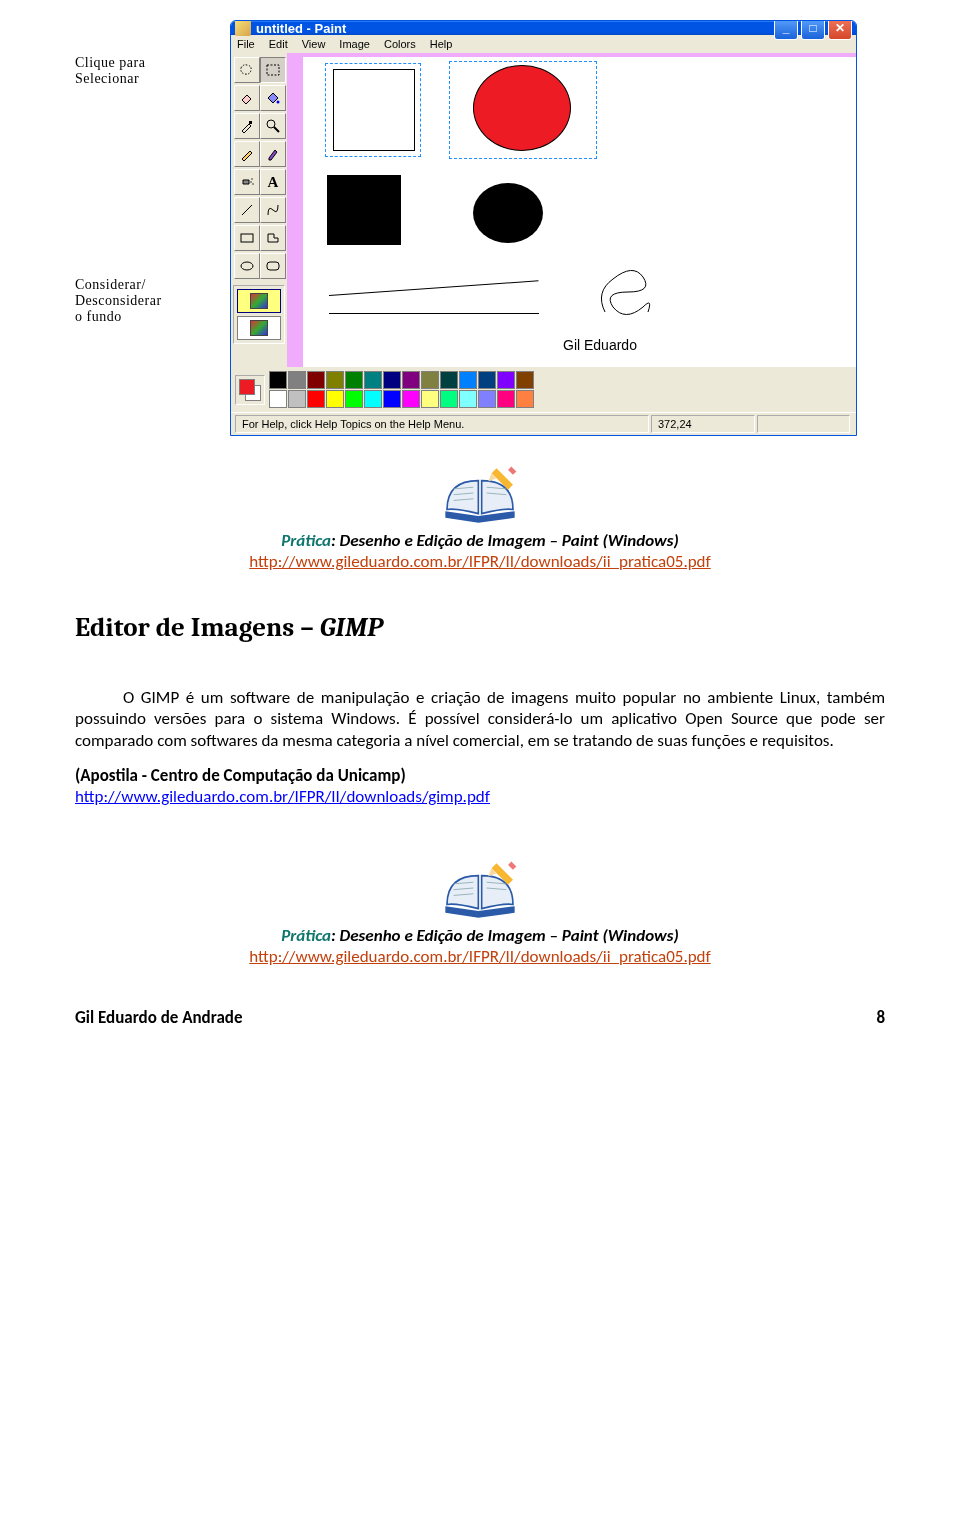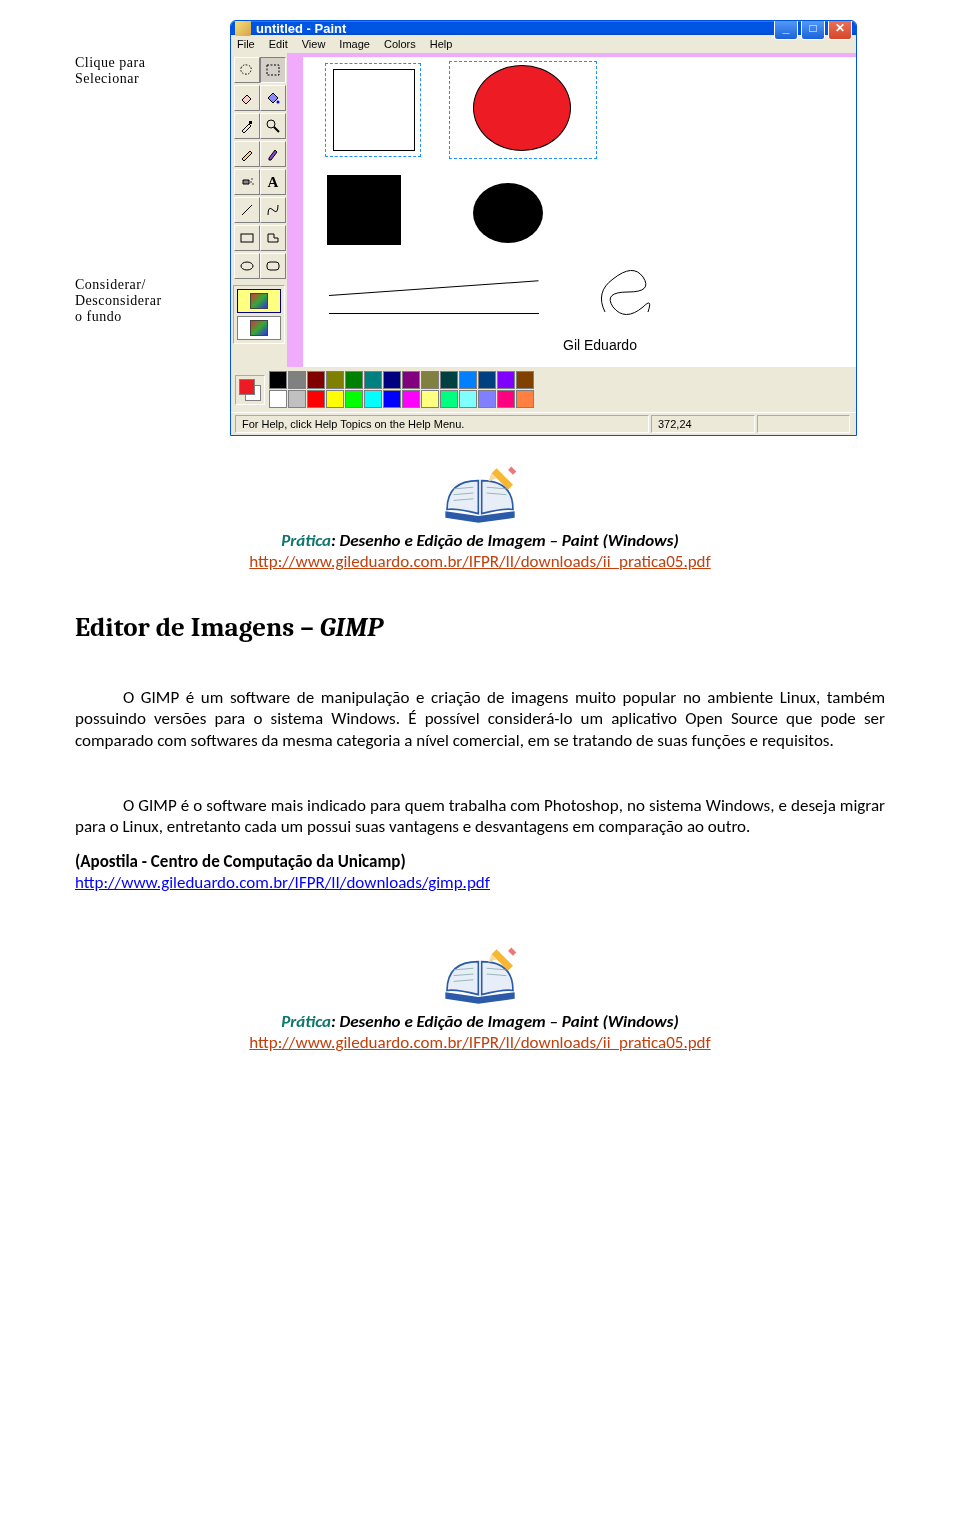--- a/index.html
+++ b/index.html
@@ -467,21 +467,20 @@
   </div>
   <div class="link-line">
     <a href="#">http://www.gileduardo.com.br/IFPR/II/downloads/ii_pratica05.pdf</a>
   </div>
 
   <div class="section-title">
     <span style="font-style:normal">Editor de Imagens – </span><span class="gimp-label">GIMP</span>
   </div>
 
   <div class="body-p indent">O GIMP é um software de manipulação e criação de imagens muito popular no ambiente Linux, também possuindo versões para o sistema Windows. É possível considerá-lo um aplicativo Open Source que pode ser comparado com softwares da mesma categoria a nível comercial, em se tratando de suas funções e requisitos.</div>
-  <div class="body-p indent">O GIMP é o software mais indicado para quem trabalha com Photoshop, no sistema Windows, e deseja migrar para o Linux, entretanto cada um possui suas vantagens e desvantagens em comparação ao outro.</div>
 
   <div class="apostila">(Apostila - Centro de Computação da Unicamp)</div>
   <div><a class="link-small" href="#">http://www.gileduardo.com.br/IFPR/II/downloads/gimp.pdf</a></div>
 
   <div class="book-pic" style="margin-top:48px">
     <svg class="book-svg" viewBox="0 0 100 80">
       <path d="M10 60 Q10 25 48 25 L48 65 Q20 58 10 60 Z" fill="#e8eef7" stroke="#2a5aa8" stroke-width="2"></path>
       <path d="M90 60 Q90 25 52 25 L52 65 Q80 58 90 60 Z" fill="#e8eef7" stroke="#2a5aa8" stroke-width="2"></path>
       <path d="M8 62 L48 68 L92 62 L92 70 L48 76 L8 70 Z" fill="#2a5aa8"></path>
       <line x1="18" y1="35" x2="42" y2="33" stroke="#8aa"></line>
@@ -495,14 +494,18 @@
     </svg>
   </div>
 
   <div class="pratica-line">
     <span class="red">Prática</span><span>: Desenho e Edição de Imagem – Paint (Windows)</span>
   </div>
   <div class="link-line">
     <a href="#">http://www.gileduardo.com.br/IFPR/II/downloads/ii_pratica05.pdf</a>
   </div>
 
+  <div class="footer">
+    <span>Gil Eduardo de Andrade</span>
+    <span>8</span>
+  </div>
 
 </div>
 
 </body></html>

